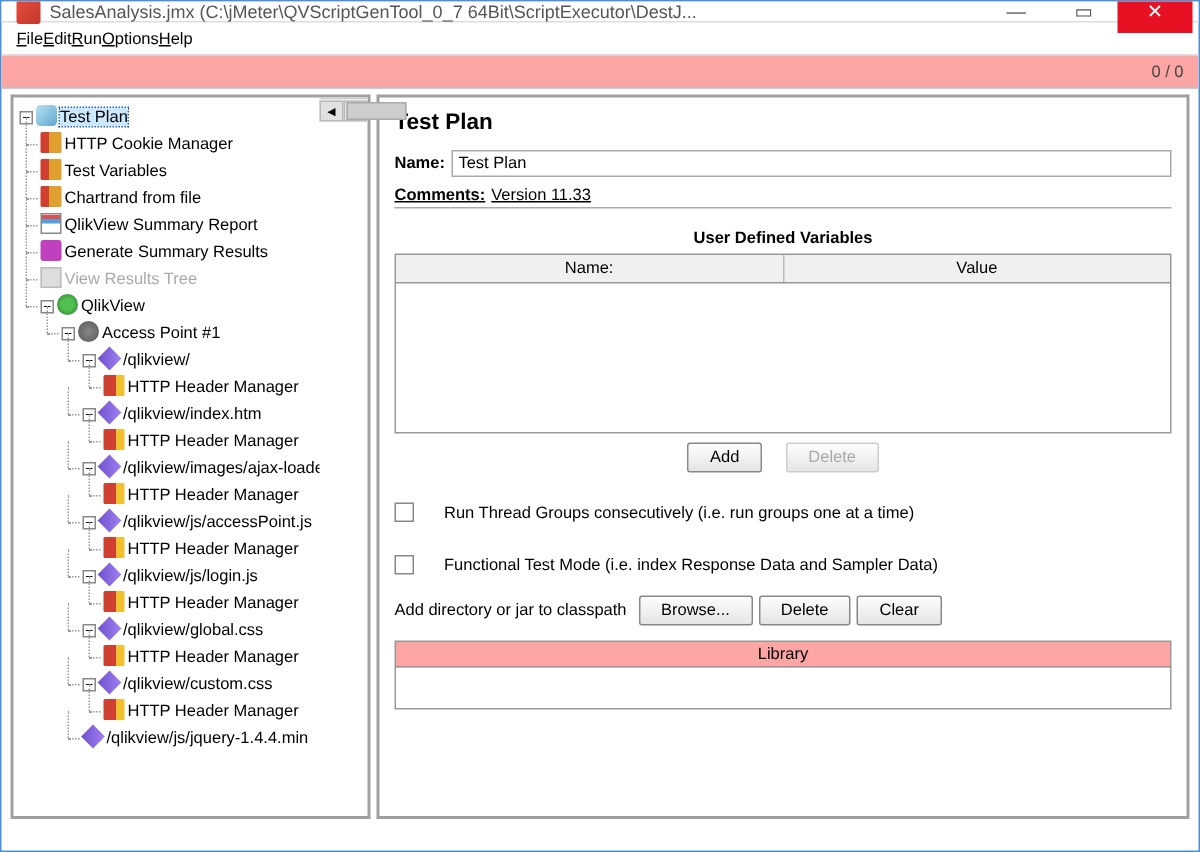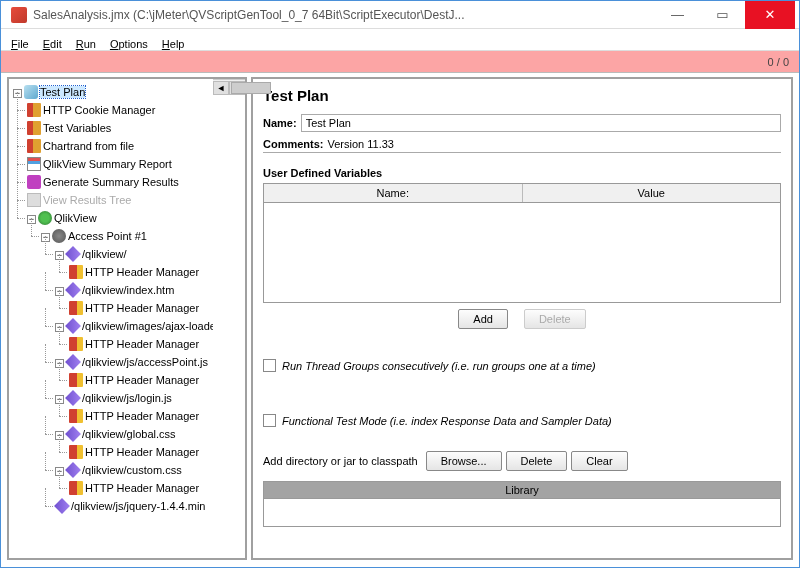--- a/index.html
+++ b/index.html
@@ -1,23 +1,23 @@
 <!DOCTYPE html>
 <html><head>
 <meta charset="utf-8">
 <style>
 * { box-sizing: border-box; margin: 0; padding: 0; font-family: Tahoma, sans-serif; font-size: 11px; }
 body { background: #fff; width: 800px; height: 568px; overflow: hidden; border: 1px solid #4a90d9; }
-.titlebar { background: #fff; height: 28px; display: flex; align-items: center; padding: 0 4px; border-bottom: 1px solid #ddd; }
+.titlebar { background: #fff; height: 14px; display: flex; align-items: center; padding: 0 4px; border-bottom: 1px solid #ddd; }
 .titlebar .app-icon { width: 16px; height: 16px; margin: 0 6px; background: linear-gradient(135deg,#e74c3c,#c0392b); border-radius: 2px; }
 .titlebar .title { flex: 1; color: #555; font-size: 12px; white-space: nowrap; overflow: hidden; }
 .winbtns { display: flex; }
 .winbtn { width: 45px; height: 28px; display: flex; align-items: center; justify-content: center; font-size: 13px; color: #555; }
 .winbtn.close { background: #e81123; color: #fff; width: 50px; }
-.menubar { height: 22px; display: flex; align-items: flex-end; gap: 14px; padding: 0 10px; border-bottom: 1px solid #ddd; }
+.menubar { height: 22px; display: flex; align-items: center; gap: 0; padding: 0 10px; border-bottom: 1px solid #ddd; }
 .menubar span { text-decoration: underline; text-decoration-color: transparent; }
 .menubar span::first-letter { text-decoration: underline; }
 .toolbar { height: 22px; border-bottom: 1px solid #bbb; background: #fca5a5; display: flex; justify-content: flex-end; align-items: center; padding: 0 10px; color: #444; }
 .content { display: flex; height: 491px; }
 .left { width: 240px; border: 2px solid #a0a0a0; margin: 4px 2px 4px 6px; background: #fff; position: relative; display: flex; flex-direction: row; }
 .tree-wrap { flex: 1; overflow: hidden; padding: 4px 0 0 2px; }
 .tree ul { list-style: none; padding-left: 14px; }
 .tree > ul { padding-left: 2px; }
 .tree li { white-space: nowrap; line-height: 18px; position: relative; }
 .tree li::before { content: ""; position: absolute; left: -10px; top: 9px; width: 8px; height: 1px; border-top: 1px dotted #999; }
@@ -38,36 +38,36 @@
 .node-dis { color: #aaa; }
 .hscroll { height: 16px; background: #f0f0f0; border-top: 1px solid #ccc; display: flex; align-items: center; }
 .hscroll .arr { width: 16px; height: 14px; background: #e0e0e0; border: 1px solid #bbb; text-align: center; font-size: 9px; line-height: 12px; }
 .hscroll .track { flex: 1; height: 14px; background: #f0f0f0; position: relative; }
 .hscroll .thumb { position: absolute; left: 2px; width: 40px; height: 12px; top: 1px; background: #cdcdcd; border: 1px solid #aaa; }
 .right { flex: 1; border: 2px solid #a0a0a0; margin: 4px 6px 4px 2px; padding: 8px 10px; overflow: hidden; display: flex; flex-direction: column; gap: 6px; }
 .right h2 { font-size: 15px; font-weight: bold; margin-bottom: 4px; }
 .row { display: flex; align-items: center; gap: 4px; }
 .row label { font-weight: bold; }
 .row input[type=text] { flex: 1; border: 1px solid #aaa; padding: 2px 4px; background: #fff; font-size: 11px; }
-.comments { border-bottom: 1px solid #aaa; padding-bottom: 2px; }
+.comments { border-bottom: 1px solid #aaa; padding-bottom: 2px; text-decoration: underline; }
 .udv { margin-top: 8px; }
-.udv-title { text-align: left; font-weight: bold; margin-bottom: 4px; }
+.udv-title { text-align: center; font-weight: bold; margin-bottom: 4px; }
 .grid { border: 1px solid #999; height: 120px; background: #fff; }
 .grid-hdr { display: flex; background: #f0f0f0; border-bottom: 1px solid #999; }
 .grid-hdr div { flex: 1; text-align: center; padding: 3px; border-right: 1px solid #bbb; }
 .grid-hdr div:last-child { border-right: none; }
 .btnrow { display: flex; justify-content: center; gap: 16px; margin: 6px 0; }
 .btn { border: 1px solid #888; background: linear-gradient(#fdfdfd,#e5e5e5); padding: 3px 14px; border-radius: 2px; cursor: pointer; }
 .btn.dis { color: #aaa; border-color: #ccc; }
-.chk { display: flex; align-items: center; gap: 6px; margin: 18px 0; font-style: italic; }
+.chk { display: flex; align-items: center; gap: 20px; margin: 8px 0; }
 .chk .box { width: 13px; height: 13px; border: 1px solid #888; background: #fff; }
 .note { color: #333; margin: 2px 0 6px; }
 .cp-row label { font-weight: normal; margin-right: 4px; }
 .lib { border: 1px solid #999; height: 46px; margin-top: 4px; }
-.lib-hdr { text-align: center; background: #a3a3a3; border-bottom: 1px solid #999; padding: 2px; }
+.lib-hdr { text-align: center; background: #fca5a5; border-bottom: 1px solid #999; padding: 2px; }
 </style>
 </head>
 <body>
 
 <div class="titlebar">
   <div class="app-icon"></div>
   <div class="title">SalesAnalysis.jmx (C:\jMeter\QVScriptGenTool_0_7 64Bit\ScriptExecutor\DestJ...</div>
   <div class="winbtns">
     <div class="winbtn">—</div>
     <div class="winbtn">▭</div>

